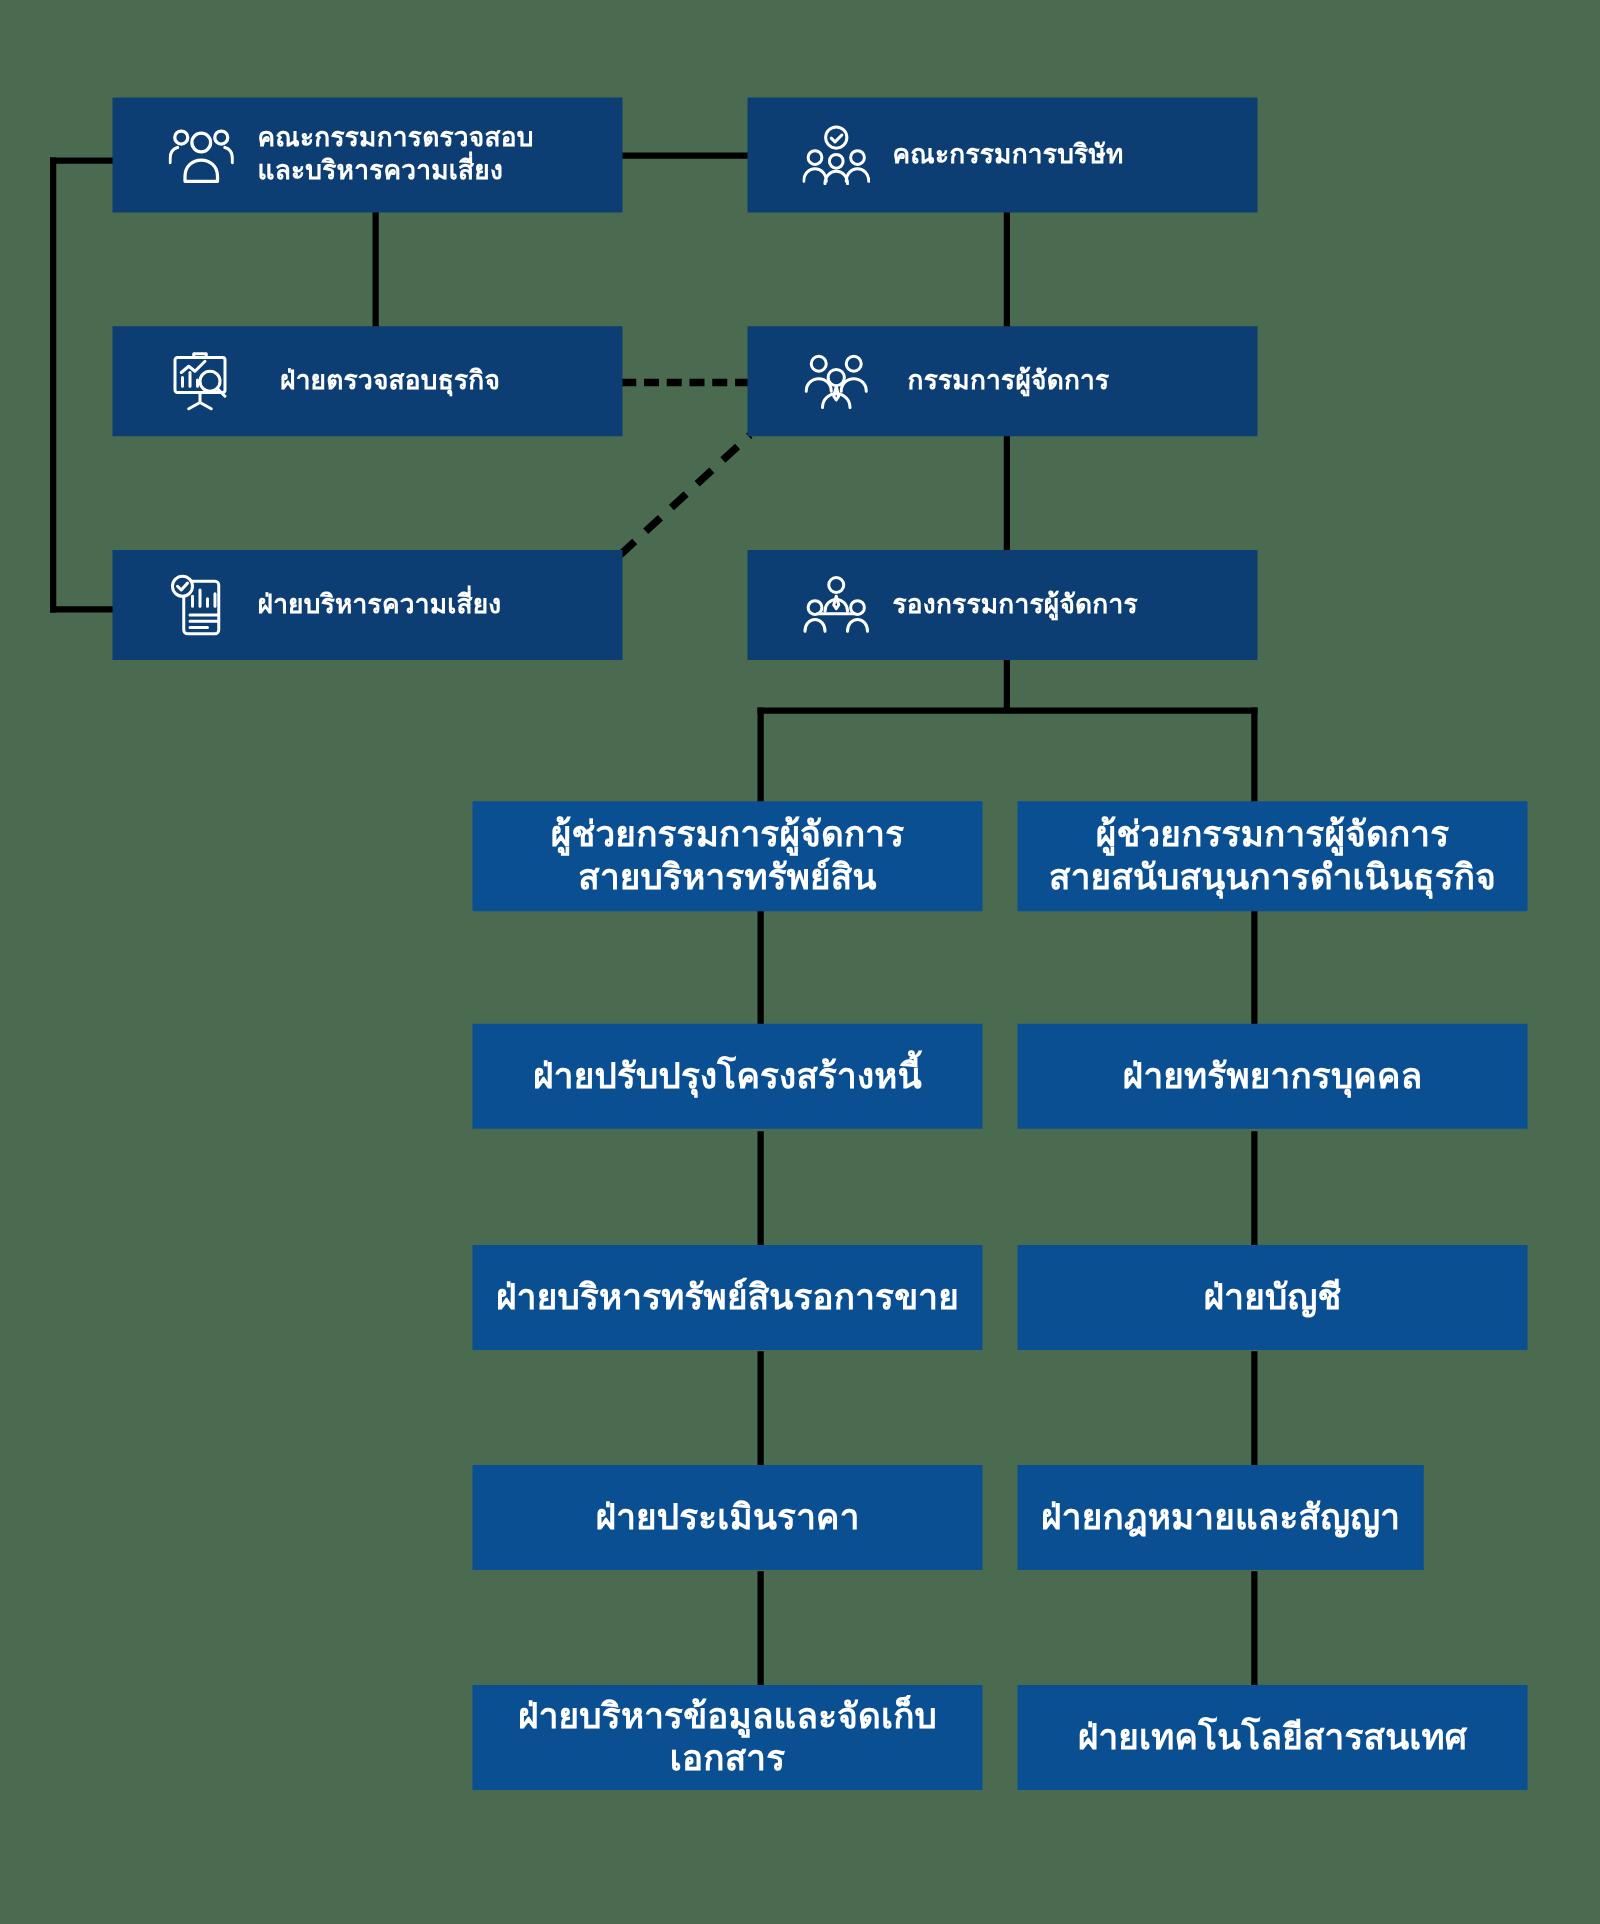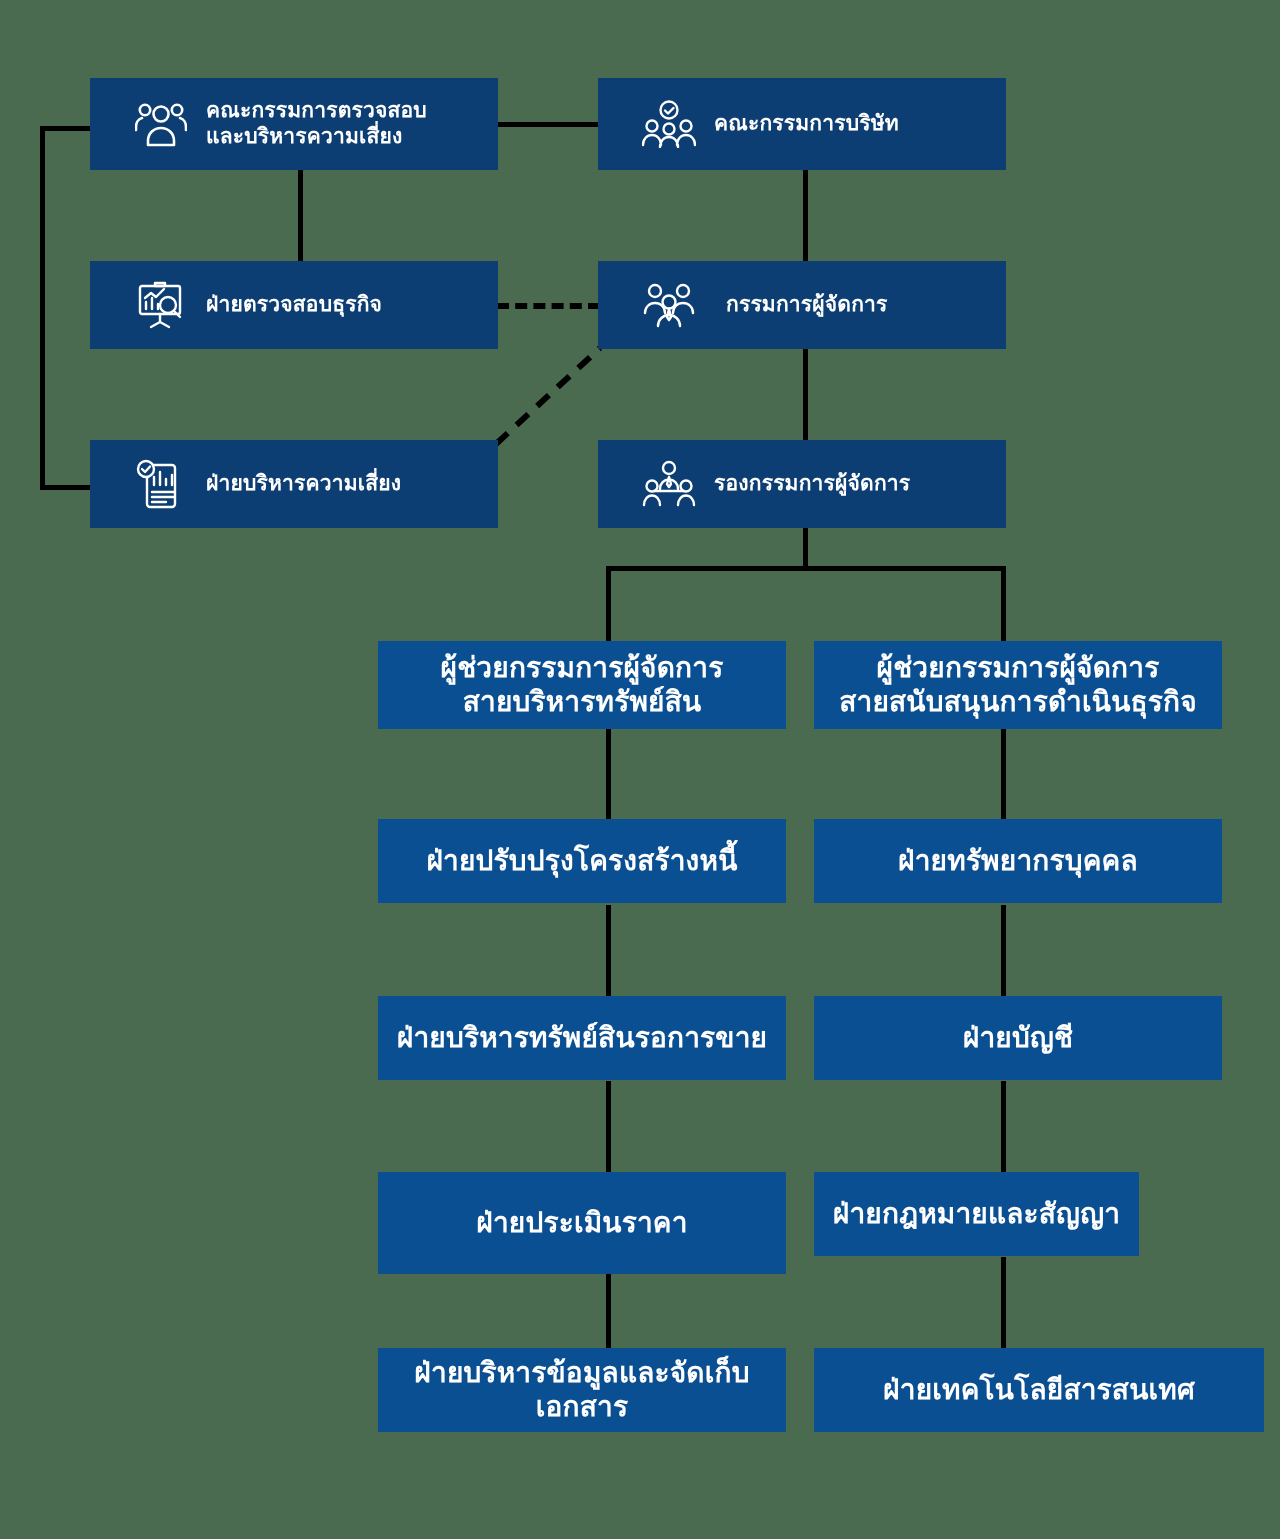--- a/index.html
+++ b/index.html
@@ -107,21 +107,21 @@
         <path d="M23 10.5l3 3 5.5-5.5"></path>
         <circle cx="10" cy="26" r="5.5"></circle>
         <circle cx="27" cy="29" r="5.5"></circle>
         <circle cx="44" cy="26" r="5.5"></circle>
         <path d="M1 45c0-6 4-10 9-10s9 4 9 10M18 47c0-6 4-10 9-10s9 4 9 10M35 45c0-6 4-10 9-10s9 4 9 10"></path>
       </svg>
     </span>
     <span class="lbl">คณะกรรมการบริษัท</span>
   </div>
 
-  <div class="box icony" style="left:90px;top:261px;width:408px;height:88px;">
+  <div class="box icony" style="left:90px;top:261px;width:408px;height:88px;gap:18px;">
     <span class="ico">
       <svg width="52" height="48" viewBox="0 0 52 48" fill="none" stroke="#fff" stroke-width="2.4" stroke-linecap="round" stroke-linejoin="round">
         <rect x="5" y="5" width="40" height="28" rx="2"></rect>
         <path d="M20 2h10v3H20z"></path>
         <path d="M11 28v-7M17 28v-11M23 28v-5"></path>
         <path d="M10 17l6-5 5 4 8-8"></path>
         <circle cx="33" cy="24" r="8"></circle>
         <path d="M39 30l6 6"></path>
         <path d="M25 33v8M16 46l9-5 9 5"></path>
       </svg>
@@ -181,33 +181,33 @@
     <span class="lbl big">ผู้ช่วยกรรมการผู้จัดการ
 สายสนับสนุนการดำเนินธุรกิจ</span>
   </div>
 
   <div class="box center lighter" style="left:378px;top:819px;width:408px;height:84px;">
     <span class="lbl big">ฝ่ายปรับปรุงโครงสร้างหนี้</span>
   </div>
   <div class="box center lighter" style="left:378px;top:996px;width:408px;height:84px;">
     <span class="lbl big">ฝ่ายบริหารทรัพย์สินรอการขาย</span>
   </div>
-  <div class="box center lighter" style="left:378px;top:1172px;width:408px;height:102px;">
+  <div class="box center lighter" style="left:378px;top:1172px;width:408px;height:84px;">
     <span class="lbl big">ฝ่ายประเมินราคา</span>
   </div>
   <div class="box center lighter" style="left:378px;top:1348px;width:408px;height:84px;">
     <span class="lbl big">ฝ่ายบริหารข้อมูลและจัดเก็บเอกสาร</span>
   </div>
 
   <div class="box center lighter" style="left:814px;top:819px;width:408px;height:84px;">
     <span class="lbl big">ฝ่ายทรัพยากรบุคคล</span>
   </div>
   <div class="box center lighter" style="left:814px;top:996px;width:408px;height:84px;">
     <span class="lbl big">ฝ่ายบัญชี</span>
   </div>
   <div class="box center lighter" style="left:814px;top:1172px;width:325px;height:84px;">
     <span class="lbl big">ฝ่ายกฎหมายและสัญญา</span>
   </div>
-  <div class="box center lighter" style="left:814px;top:1348px;width:450px;height:84px;">
+  <div class="box center lighter" style="left:814px;top:1348px;width:408px;height:84px;">
     <span class="lbl big">ฝ่ายเทคโนโลยีสารสนเทศ</span>
   </div>
 
 </div>
 
 </body></html>

